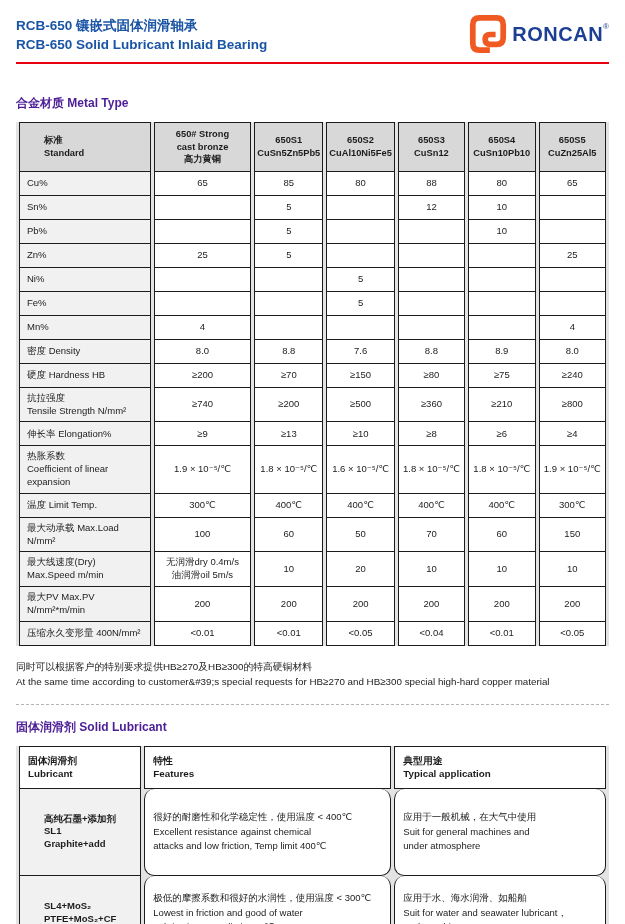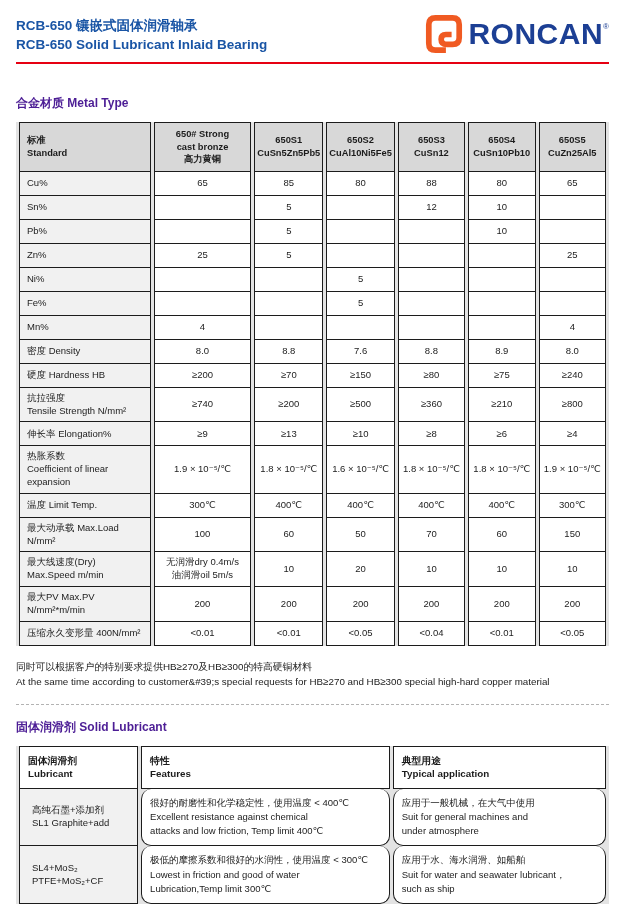--- a/index.html
+++ b/index.html
@@ -8,43 +8,43 @@
     width:625px; height:924px; margin:0 auto; position:relative;
     padding:0 16px; background:#fff; overflow:hidden;
     font-family:"Liberation Sans","DejaVu Sans",sans-serif;
     color:#1c1c1c;
   }
   
   .topbar { display:flex; justify-content:space-between; align-items:flex-start; padding-top:17px;gap:17px; }
   .title-zh, .title-en { color:var(--title_blue); font-weight:bold; font-size:13.5px; line-height:1.4; }
   .logo { display:flex; align-items:center; margin-top:-2px; }
   .logo svg { display:block; }
-  .brand { color:var(--brand_blue); font-weight:bold; font-size:30px; letter-spacing:.5px; margin-left:5px; }
+  .brand { color:var(--brand_blue); font-weight:bold; font-size:20px; letter-spacing:.5px; margin-left:5px; }
   .reg { color:var(--brand_blue); font-size:8px; vertical-align:top; position:relative; top:-8px; }
   .red-rule { position:absolute; left:16px; right:16px; top:62px; height:2px; background:var(--rule_red); }
 
   .section-title { font-size:12px; font-weight:bold; color:#4c1d95; margin-top:40px; }
   .section-title.second { margin-top:14px; }
 
   
   table { width:100%; border-collapse:separate; border-spacing:3px 0; background:var(--grid_gray); margin-top:10px; }
   th, td {
     border:1px solid var(--line_dark); border-top:none;
     font-size:9.5px; font-weight:normal; vertical-align:middle;
     background:#fff; padding:4px 4px; white-space:pre-line; line-height:1.35;
   }
   thead th { border-top:1px solid var(--line_dark); background:var(--header_gray); font-weight:bold; text-align:center; padding:5px 2px; font-size:9.3px; height:50px; }
-  thead th.first { text-align:left; padding-left:7px; }
+  thead th.first { text-align:left; padding-left:24px; }
   #metal-table tbody th { background:var(--label_gray); text-align:left; padding-left:7px; height:24px; }
   #metal-table tbody td { text-align:center; }
 
   
   #lub-table { margin-top:10px; }
   #lub-table thead th { background:#ffffff; text-align:left; padding:7px 8px; height:38px; font-size:9.8px; }
-  #lub-table tbody th { background:var(--label_gray); text-align:left; padding:12px; font-weight:normal; height:56px; }
+  #lub-table tbody th { background:var(--label_gray); text-align:left; padding:24px; font-weight:bold; height:56px; }
   #lub-table tbody td { text-align:left; padding:7px 8px; line-height:1.5;border-radius:10px; }
 
   .note { font-size:9.8px; line-height:1.55; color:#222; }
   .note.first { margin-top:13px; }
   .dashed { border-top:1px dashed #b3b3b3; margin-top:15px; }
 </style>
 </head>
 <body>
 
 <div class="page">

